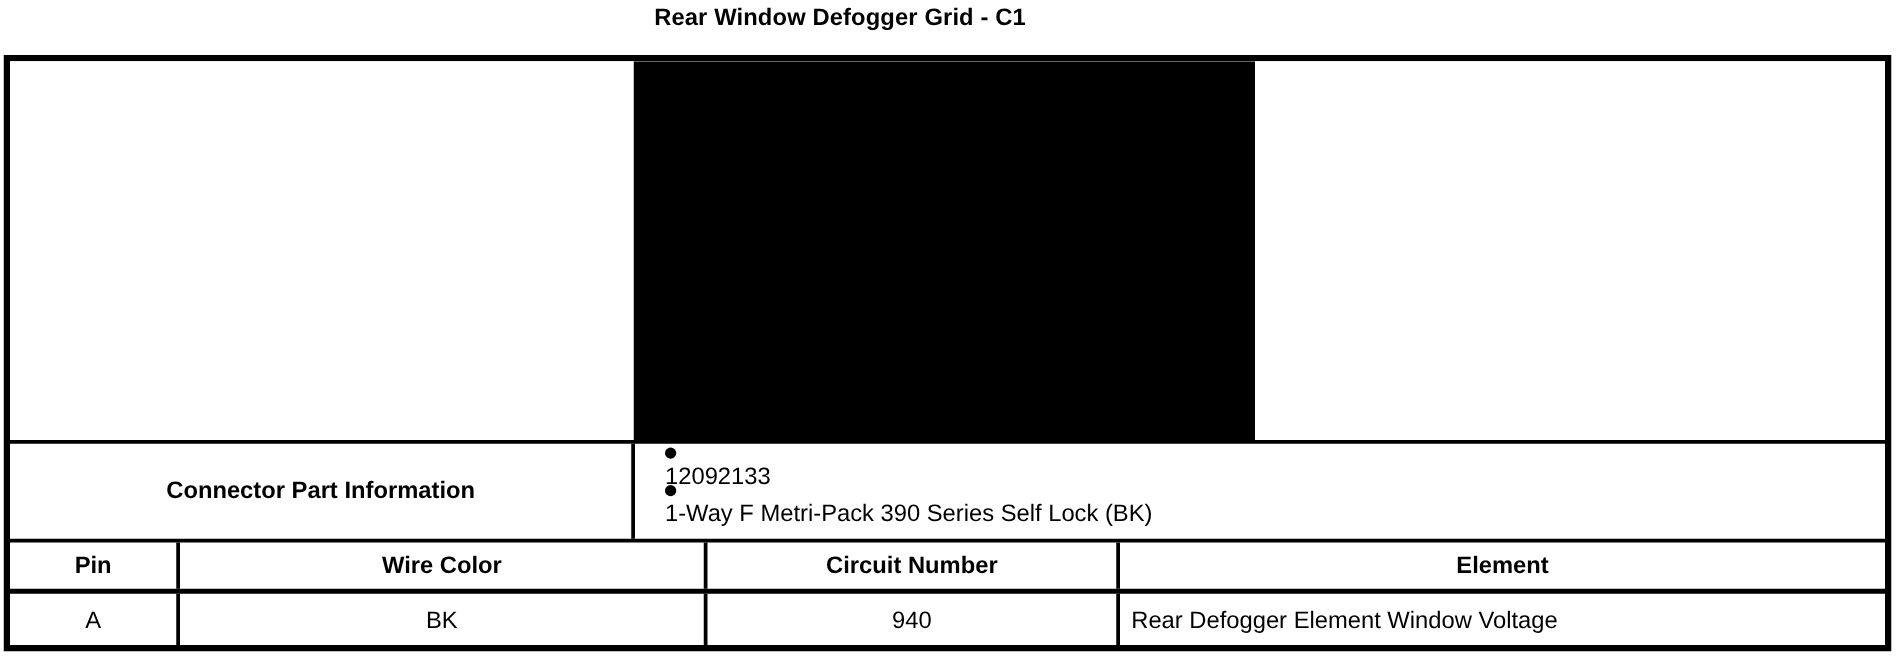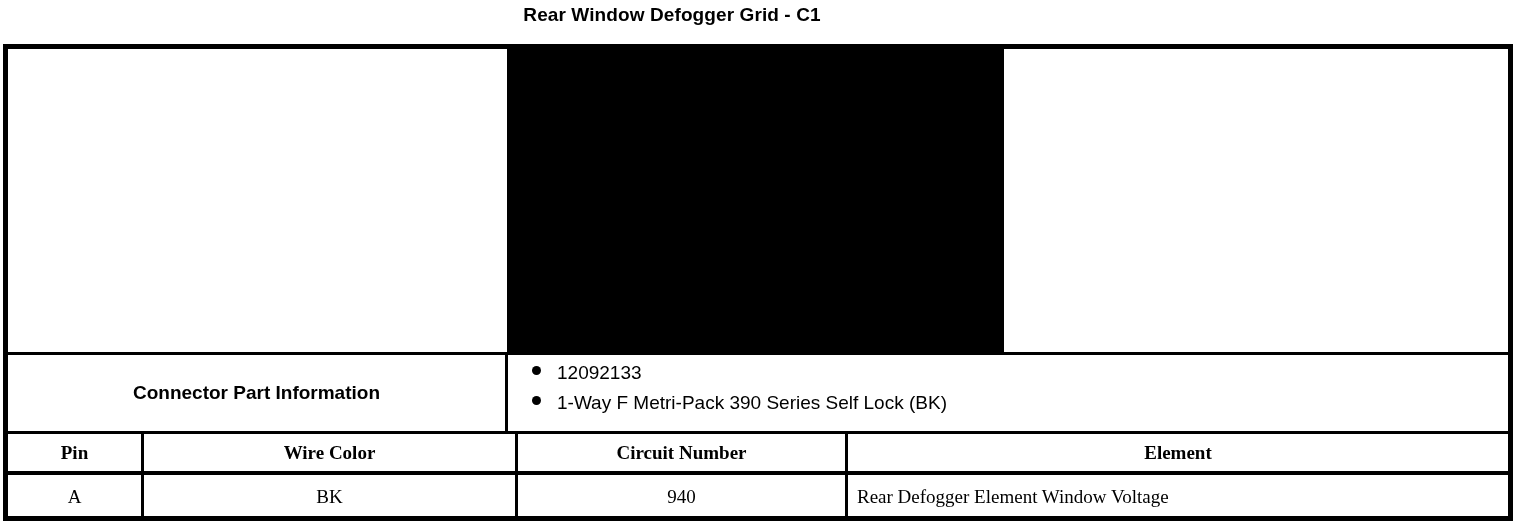--- a/index.html
+++ b/index.html
@@ -93,54 +93,54 @@
     flex: 1;
     box-sizing: border-box;
     padding: 7px 0 0 24px;
   }
   .bullet-line {
     display: flex;
     align-items: baseline;
     height: 30px;
     font-size: 19px;
     white-space: nowrap;
+    flex-direction: column;
   }
   .bullet-dot {
     width: 9px;
     height: 9px;
     border-radius: 50%;
     background: #000000;
     margin-right: 16px;
     flex: 0 0 auto;
     position: relative;
     top: -4px;
   }
 
   
   .pin-head-row,
   .pin-data-row {
     display: flex;
     height: 37px;
-    font-family: Liberation Serif, serif;
   }
   .pin-data-row { height: 43px; }
 
   .cell {
     box-sizing: border-box;
     display: flex;
     align-items: center;
     justify-content: center;
     font-size: 19px;
     white-space: nowrap;
     overflow: hidden;
   }
   .pin-head-row .cell { font-weight: bold; }
 
   .col-pin      { width: 136px; border-right: 3px solid #000000; }
-  .col-wire     { width: 374px; border-right: 3px solid #000000; text-align: center; }
+  .col-wire     { width: 422px; border-right: 3px solid #000000; text-align: center; }
   .col-circuit  { width: 330px; border-right: 3px solid #000000; }
   .col-function { flex: 1; }
 
   .pin-data-row .col-function {
     justify-content: flex-start;
     padding-left: 9px;
   }
 </style>
 </head>
 <body>

